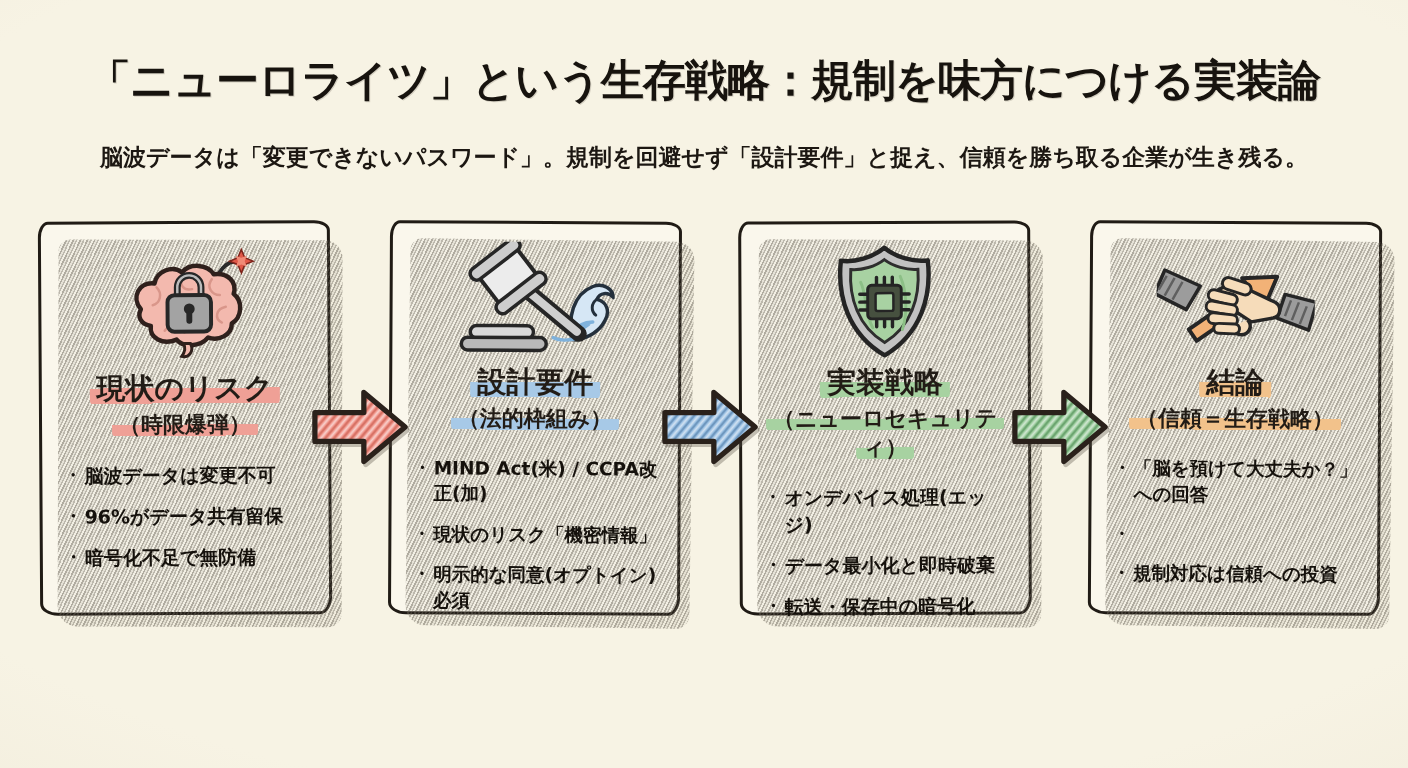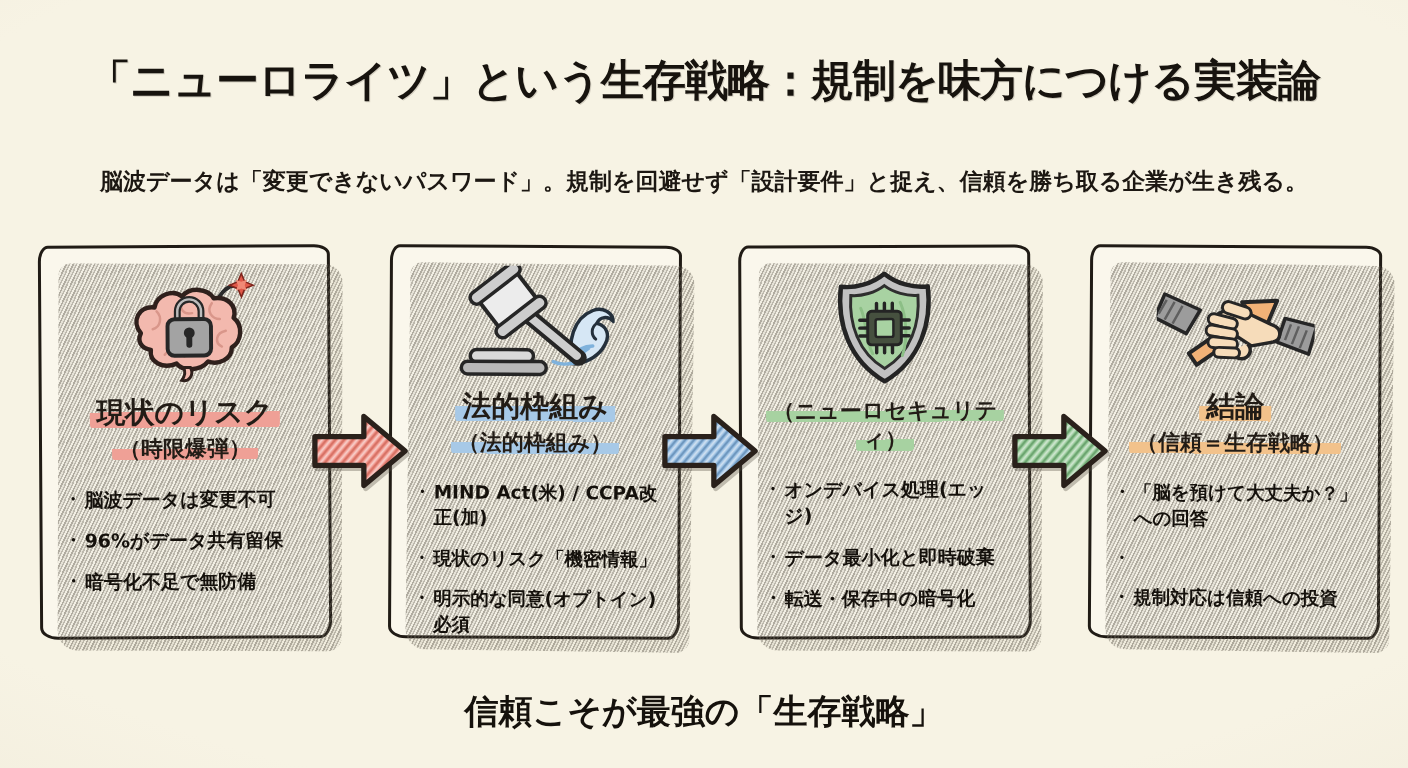--- a/index.html
+++ b/index.html
@@ -20,21 +20,21 @@
   .title{
     margin-top:52px;
     font-size:43px;
     font-weight:800;
     letter-spacing:-1px;
     text-align:center;
     color:#17130e;
     text-shadow:1px 1px 0 rgba(60,50,40,.18);
   }
   .subtitle{
-    margin-top:56px;
+    margin-top:32px;
     font-size:23px;
     font-weight:700;
     text-align:center;
     color:#1c1712;
   }
 
   
   .row{
     margin-top:48px;
     display:flex;
@@ -200,21 +200,21 @@
           <line x1="67" y1="45" x2="122" y2="90" stroke="#cfcfcf" stroke-width="8" stroke-linecap="round"></line>
           <g transform="rotate(-38 52 34)">
             <rect x="28" y="12" width="48" height="44" rx="7" fill="#ececec" stroke="#262626" stroke-width="4"></rect>
             <rect x="22" y="6" width="60" height="13" rx="6" fill="#cdcdcd" stroke="#262626" stroke-width="3.5"></rect>
             <rect x="22" y="49" width="60" height="13" rx="6" fill="#cdcdcd" stroke="#262626" stroke-width="3.5"></rect>
           </g>
           <rect x="14" y="84" width="64" height="13" rx="6.5" fill="#d9d9d9" stroke="#262626" stroke-width="3.5"></rect>
           <rect x="5" y="96" width="86" height="13" rx="6.5" fill="#b9b9b9" stroke="#262626" stroke-width="3.5"></rect>
         </svg>
       </div>
-      <h2 class="card-title"><span class="hl">法的枠組み</span></h2>
+      <h2 class="card-title"><span class="hl">設計要件</span></h2>
       <div class="card-sub"><span class="hl">（法的枠組み）</span></div>
       <ul class="bullets">
         <li>
             <span class="dot">・</span>
             <span>MIND Act(米) / CCPA改正(加)</span>
           </li>
         <li>
             <span class="dot">・</span>
             <span>現状のリスク「機密情報」</span>
           </li>
@@ -255,20 +255,21 @@
               <line x1="80" y1="35" x2="80" y2="44"></line>
               <line x1="88" y1="35" x2="88" y2="44"></line>
             <line x1="72" y1="76" x2="72" y2="85"></line>
               <line x1="80" y1="76" x2="80" y2="85"></line>
               <line x1="88" y1="76" x2="88" y2="85"></line>
           </g>
           <rect x="63" y="43" width="34" height="34" rx="4" fill="#46503f" stroke="#242424" stroke-width="3"></rect>
           <rect x="71" y="51" width="18" height="18" rx="2" fill="#a8d2a2" stroke="#242424" stroke-width="2.5"></rect>
         </svg>
       </div>
+      <h2 class="card-title"><span class="hl">実装戦略</span></h2>
       <div class="card-sub"><span class="hl">（ニューロセキュリティ）</span></div>
       <ul class="bullets">
         <li>
             <span class="dot">・</span>
             <span>オンデバイス処理(エッジ)</span>
           </li>
         <li>
             <span class="dot">・</span>
             <span>データ最小化と即時破棄</span>
           </li>
@@ -327,15 +328,14 @@
           </li>
         <li>
             <span class="dot">・</span>
             <span>規制対応は信頼への投資</span>
           </li>
       </ul>
     </section>
 
   </div>
 
-  <div class="footer">信頼こそが最強の「生存戦略」</div>
 
 </div>
 
 </body></html>

